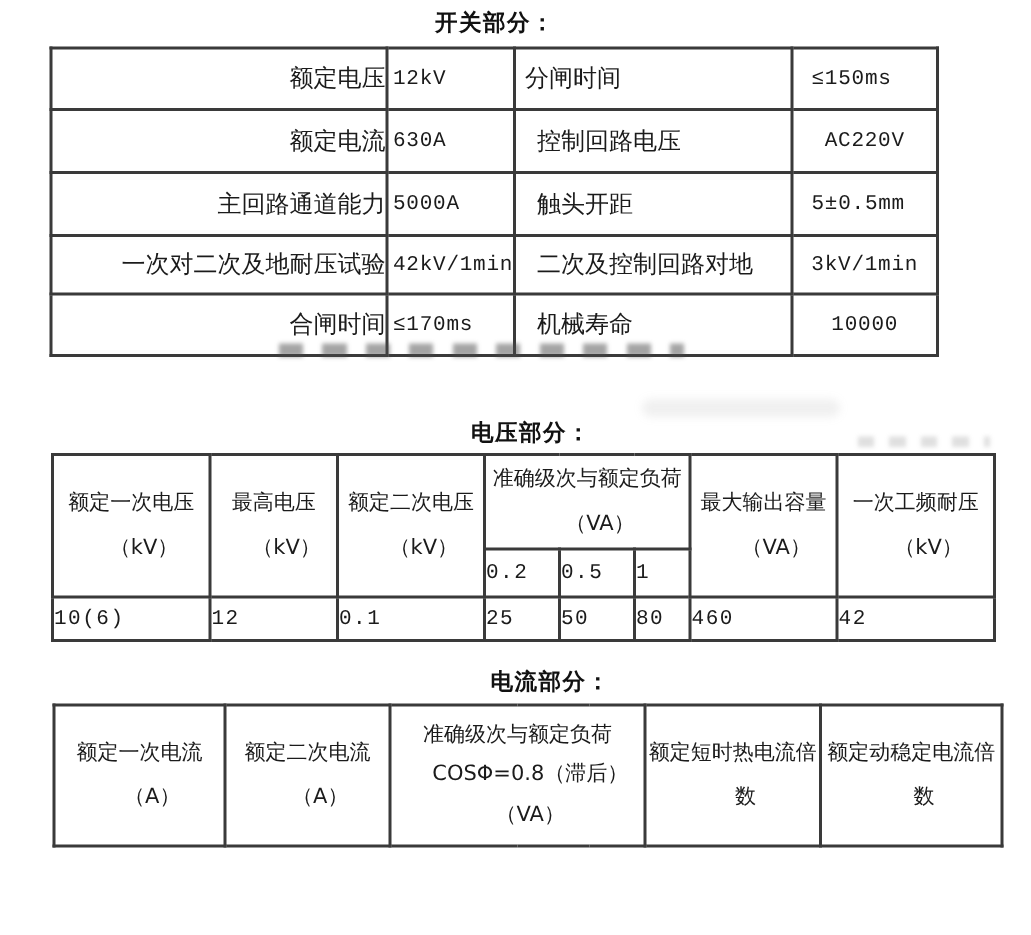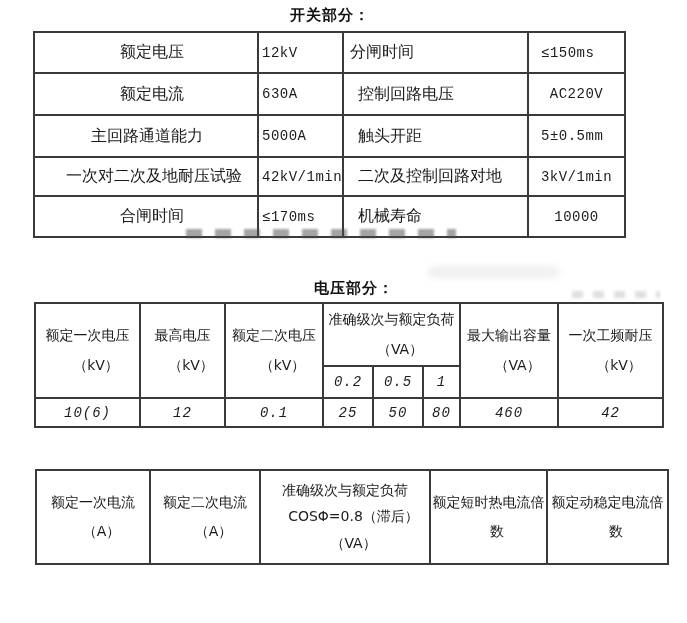--- a/index.html
+++ b/index.html
@@ -24,39 +24,38 @@
   .title-switch  { left: 0;  width: 660px; top: 6px; }
   .title-voltage { left: 0;  width: 664px; top: 279px; margin-left: 22px; }
   .title-current { left: 47px; width: 640px; top: 445px; }
 
   table { border-collapse: collapse; table-layout: fixed; position: absolute; }
   td, th { border: 2px solid #3a3a3a; padding: 0; vertical-align: middle; font-weight: normal; overflow: hidden; }
 
   
   .t1 { left: 33px; top: 31px; width: 591px; }
   .t1 td { font-size: 16px; }
-  .t1 .lab  { text-align: center; padding-left: 12px; }
+  .t1 .lab  { text-align: right; padding-left: 12px; }
   .t1 .val  { text-align: left; padding-left: 3px; font-family: "Liberation Mono", "DejaVu Sans Mono", monospace; font-size: 14px; letter-spacing: 0.5px; }
   .t1 .lab2 { text-align: left; padding-left: 14px; }
   .t1 .val2 { text-align: center; font-family: "Liberation Mono", "DejaVu Sans Mono", monospace; font-size: 14px; letter-spacing: 0.5px; }
   .t1 tr:nth-child(3) .lab { padding-left: 2px; }
   .t1 tr:nth-child(4) .lab { padding-left: 16px; }
   .t1 tr:nth-child(1) .lab2 { padding-left: 6px; font-family: Liberation Serif, serif; }
   .t1 tr:nth-child(1) .val2, .t1 tr:nth-child(3) .val2 { text-align: left; padding-left: 12px; }
 
   
   .t2 { left: 34px; top: 302px; width: 628px; }
   .t3 { left: 35px; top: 469px; width: 632px; }
   .t2 th, .t3 th { font-size: 14px; text-align: center; }
   .t2 td, .t3 td {
-    text-align: center;
+    text-align: left;
     font-family: "Liberation Mono", "DejaVu Sans Mono", monospace;
     font-size: 14px;
     letter-spacing: 1px;
-    font-style: italic;
   }
   .ln { display: block; white-space: nowrap; line-height: 1.1; }
   .ln + .ln { margin-top: 14px; padding-left: 17px; }
   .t3 .h3cell .ln + .ln { margin-top: 11px; }
 
   
   .wm { position: absolute; pointer-events: none; }
   .wm1 {
     left: 186px; top: 229px; width: 270px; height: 9px;
     background: repeating-linear-gradient(90deg,
@@ -181,20 +180,21 @@
       <td>0.1</td>
       <td>25</td>
       <td>50</td>
       <td>80</td>
       <td>460</td>
       <td>42</td>
     </tr>
   </tbody>
     </table>
 
+  <div class="sec-title title-current">电流部分：</div>
 
   <table class="t3">
     <colgroup>
         <col style="width:114px">
         <col style="width:110px">
         <col style="width:48px">
         <col style="width:37px">
         <col style="width:48px">
         <col style="width:37px">
         <col style="width:117px">

